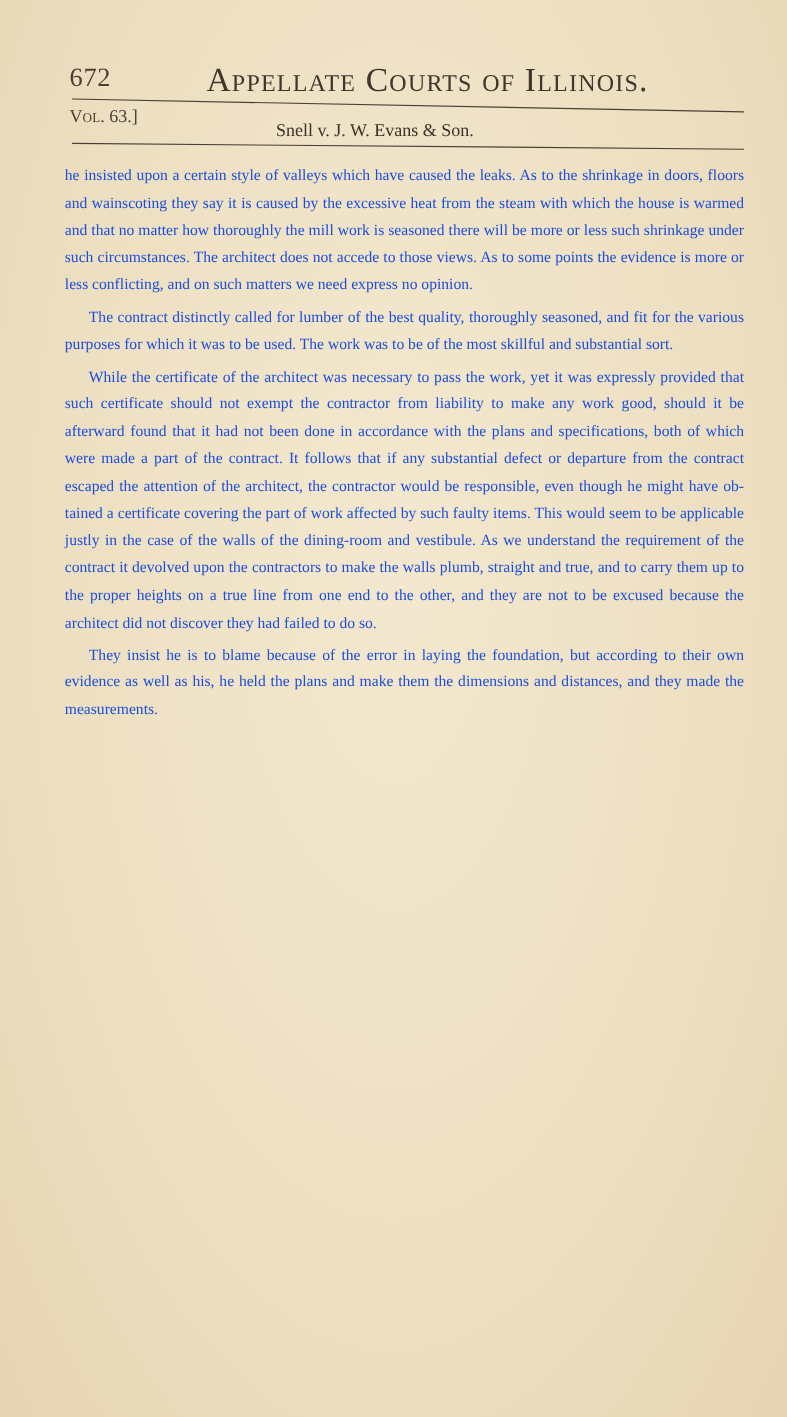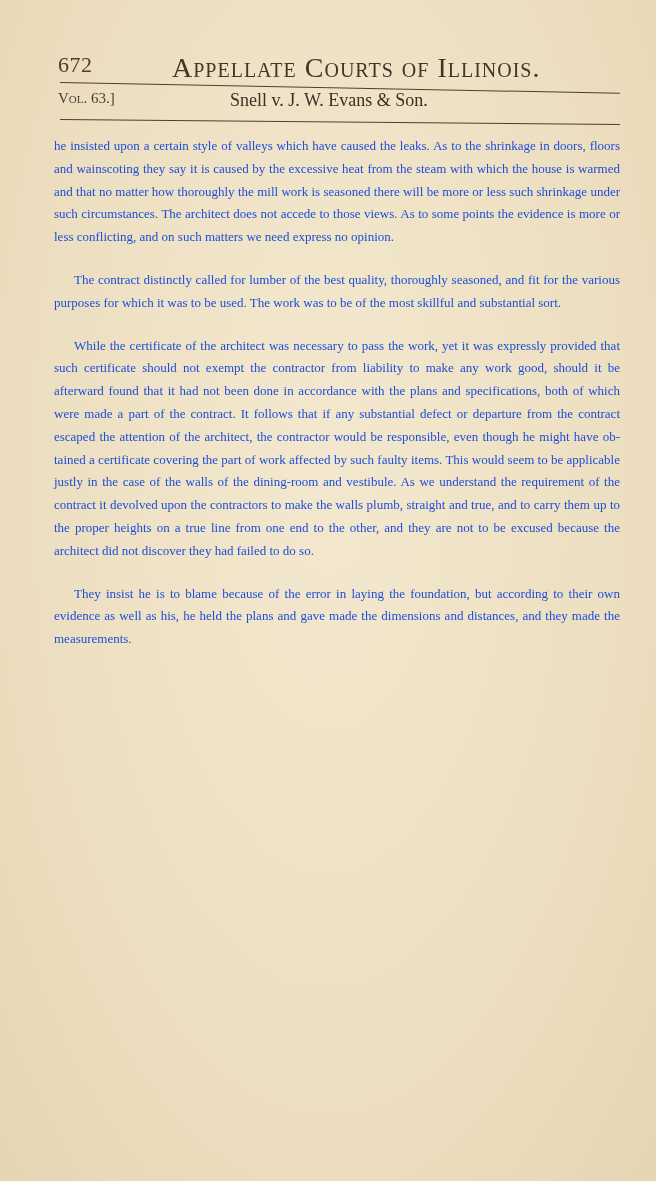--- a/index.html
+++ b/index.html
@@ -25,48 +25,48 @@
   }
   .rule-top {
     position: absolute; left: 60px; top: 82px; width: 560px; height: 0;
     border-top: 1.5px solid #4a4036; transform: rotate(1.1deg); transform-origin: left;
   }
   .sub-head { position: absolute; left: 58px; top: 90px; width: 560px; height: 24px; }
   .volume {
     position: absolute; left: 0; top: 0; font-size: 15px; font-variant: small-caps; color: #4a4036;
   }
   .case-title {
-    position: absolute; left: 172px; top: 0; font-size: 18px; color: #3a3127;
+    position: absolute; left: 172px; top: 11px; font-size: 15px; color: #3a3127;
   }
   .rule-bottom {
     position: absolute; left: 60px; top: 119px; width: 560px; height: 0;
     border-top: 1.3px solid #4a4036; transform: rotate(0.5deg); transform-origin: left;
   }
   .body-text {
     position: absolute; left: 54px; top: 135px; width: 566px;
     font-size: 13px; line-height: 22.8px; text-align: justify;
     hyphens: manual; color: #1d4ed8;
   }
   .body-text p { margin: 0; }
-  .body-text p.indent { text-indent: 20px; margin-top: 20px; font-family: Liberation Serif, serif; }
+  .body-text p.indent { text-indent: 20px; margin-top: 4px; font-family: Liberation Serif, serif; }
 </style>
 </head>
 <body>
 
 <div class="page">
   <div class="running-head">
     <span class="page-number">672</span>
     <span class="journal-title">Appellate Courts of Illinois.</span>
   </div>
   <div class="rule-top"></div>
   <div class="sub-head">
     <span class="volume">Vol. 63.]</span>
     <span class="case-title">Snell v. J. W. Evans &amp; Son.</span>
   </div>
   <div class="rule-bottom"></div>
 
   <div class="body-text">
     <p>he insisted upon a certain style of valleys which have caused the leaks. As to the shrinkage in doors, floors and wain­scoting they say it is caused by the excessive heat from the steam with which the house is warmed and that no matter how thoroughly the mill work is seasoned there will be more or less such shrinkage under such circumstances. The arch­itect does not accede to those views. As to some points the evidence is more or less conflicting, and on such matters we need express no opinion.</p>
     <p class="indent">The contract distinctly called for lumber of the best qual­ity, thoroughly seasoned, and fit for the various purposes for which it was to be used. The work was to be of the most skillful and substantial sort.</p>
     <p class="indent">While the certificate of the architect was necessary to pass the work, yet it was expressly provided that such cer­tificate should not exempt the contractor from liability to make any work good, should it be afterward found that it had not been done in accordance with the plans and speci­fications, both of which were made a part of the contract. It follows that if any substantial defect or departure from the contract escaped the attention of the architect, the con­tractor would be responsible, even though he might have ob­tained a certificate covering the part of work affected by such faulty items. This would seem to be applicable justly in the case of the walls of the dining-room and vestibule. As we understand the requirement of the contract it devolved upon the contractors to make the walls plumb, straight and true, and to carry them up to the proper heights on a true line from one end to the other, and they are not to be ex­cused because the architect did not discover they had failed to do so.</p>
-    <p class="indent">They insist he is to blame because of the error in laying the foundation, but according to their own evidence as well as his, he held the plans and gave made the dimensions and distances, and they made the measurements.</p>
+    <p class="indent">They insist he is to blame because of the error in laying the foundation, but according to their own evidence as well as his, he held the plans and make them the dimensions and distances, and they made the measurements.</p>
   </div>
 </div>
 
 </body></html>

